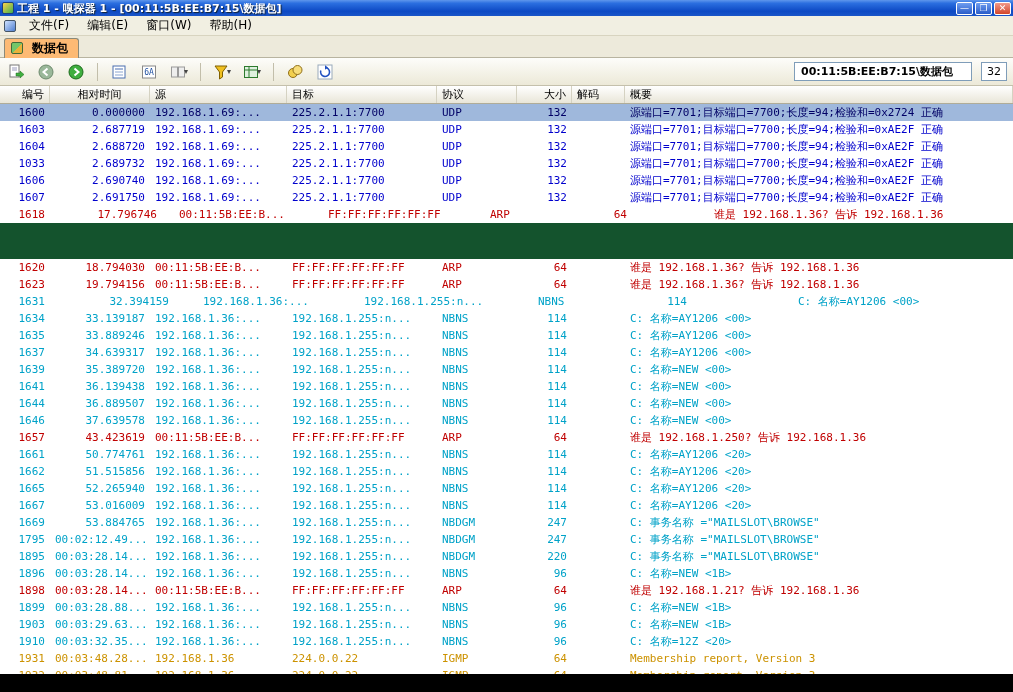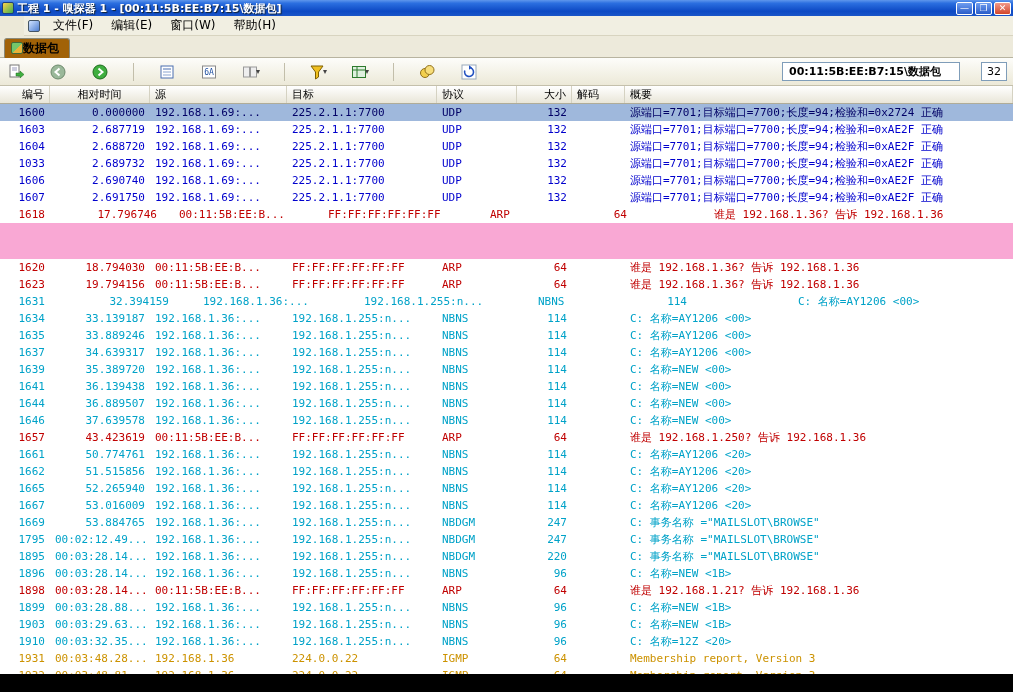--- a/index.html
+++ b/index.html
@@ -11,46 +11,46 @@
   .titlebar { height:16px; background:linear-gradient(180deg,#5f97ec 0%,#2b6fe0 20%,#0d49c4 70%,#1a55c8 100%);
     display:flex; align-items:center; padding:0 2px; color:#fff; flex:0 0 auto; }
   .titlebar .app-ico { width:12px; height:12px; margin-right:3px; background:linear-gradient(135deg,#ffd24a,#3fae4f); border:1px solid #1d3f7a; border-radius:2px; }
   .titlebar .title-text { font-weight:bold; font-size:11px; white-space:nowrap; overflow:hidden; text-shadow:1px 1px 1px #123; flex:1; }
   .win-btns { display:flex; gap:2px; }
   .win-btn { width:17px; height:13px; border:1px solid #fff; border-radius:2px; color:#fff; font-size:9px; line-height:11px; text-align:center;
     background:linear-gradient(180deg,#6f9ef0,#2a5cc8); cursor:default; }
   .win-btn.close { background:linear-gradient(180deg,#f09a8a,#d2452a); }
 
   
-  .menubar { height:20px; background:#F1EFE2; border-bottom:1px solid #d8d4c0; display:flex; align-items:center; padding-left:2px; flex:0 0 auto;margin-left:24px; }
+  .menubar { height:20px; background:#F1EFE2; border-bottom:1px solid #d8d4c0; display:flex; align-items:center; padding-left:2px; flex:0 0 auto; }
   .menubar .child-ico { width:12px; height:12px; margin:0 4px 0 2px; background:linear-gradient(135deg,#cfe2ff,#4f7fd0); border:1px solid #456; border-radius:2px; }
   .menu-item { padding:2px 9px; color:#000; cursor:default; }
 
   
   .tabbar { height:22px; background:#EDEADB; border-bottom:1px solid #b8b4a0; display:flex; align-items:flex-end; padding-left:4px; flex:0 0 auto; }
-  .tab { display:flex; align-items:center; gap:0; background:#a16207; border:1px solid #8a8a7a; border-bottom:none;
+  .tab { display:flex; align-items:center; gap:9px; background:#fdba74; border:1px solid #8a8a7a; border-bottom:none;
     border-radius:3px 3px 0 0; padding:2px 10px 3px 6px; height:20px; position:relative; top:1px; }
   .tab-ico { width:12px; height:12px; background:linear-gradient(135deg,#74c66a 55%,#e8b23a 55%); border:1px solid #3f6a3a; border-radius:2px; }
   .tab-label { font-weight:bold; font-size:12px; }
 
   
   .toolbar { height:28px; background:linear-gradient(180deg,#fdfdfa,#ece9d8); border-bottom:1px solid #c4c0ac;
-    display:flex; align-items:center; padding:0 4px; gap:18px; flex:0 0 auto; }
+    display:flex; align-items:center; padding:0 4px; gap:6px; flex:0 0 auto; }
   .tbtn { width:24px; height:22px; display:flex; align-items:center; justify-content:center; border:1px solid transparent; border-radius:2px; }
   .tbtn svg { display:block; }
   .tsep { width:1px; height:18px; background:#c2beaa; margin:0 3px; }
   .drop { font-size:8px; color:#444; margin-left:-2px; }
   .t-spacer { flex:1; }
   .adapter-box { background:#fff; border:1px solid #7f9db9; height:19px; line-height:17px; padding:0 6px;
     font-weight:bold; font-size:11px; min-width:178px; text-align:left; white-space:nowrap; }
   .count-box { background:#fff; border:1px solid #7f9db9; height:19px; line-height:17px; padding:0 5px;
     font-size:11px; min-width:26px; text-align:center; margin-left:3px; margin-right:2px; }
 
   
-  .table-wrap { flex:1; display:flex; flex-direction:column; background:#f9a8d4; overflow:hidden; }
+  .table-wrap { flex:1; display:flex; flex-direction:column; background:#14532d; overflow:hidden; }
   .header-row { display:flex; height:18px; flex:0 0 auto; background:linear-gradient(180deg,#ffffff,#e9e6d8); border-bottom:1px solid #b0ac98; }
   .hcell { font-size:11px; line-height:17px; padding:0 5px; border-right:1px solid #d5d2c2; color:#000;
     white-space:nowrap; overflow:hidden; }
   .tbody { flex:1; overflow:hidden; font-family:"DejaVu Sans Mono", monospace; font-size:11px; }
   .trow { display:flex; height:17px; line-height:17px; background:#fff; }
   .trow.selected { background:#9FB8DC; color:#000066 !important; }
   .cell { padding:0 5px; white-space:nowrap; overflow:hidden; }
   .c0 { width:50px;  text-align:right; flex:0 0 50px; }
   .c1 { width:100px; text-align:right; flex:0 0 100px; }
   .c2 { width:137px; flex:0 0 137px; }

